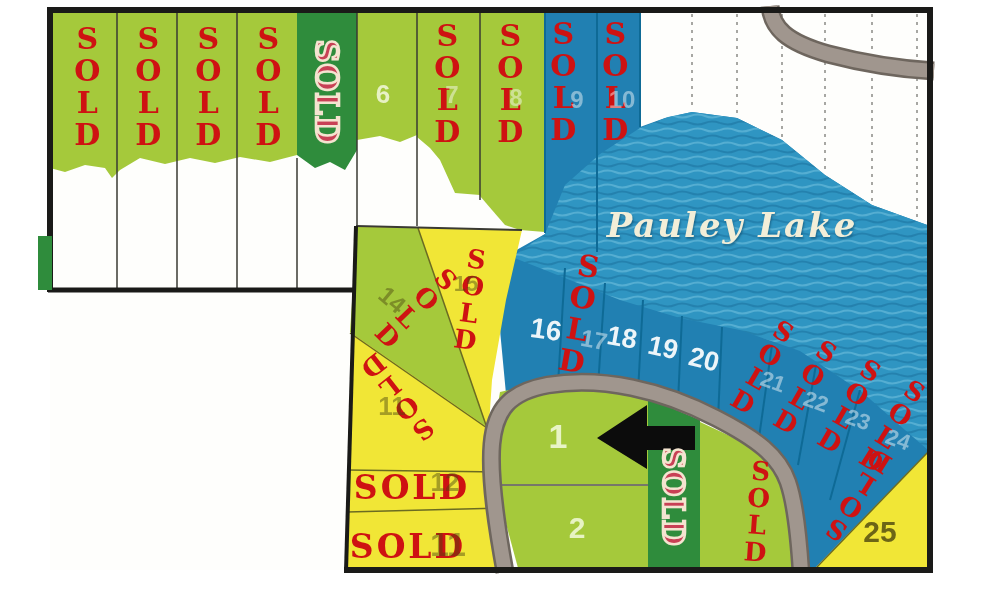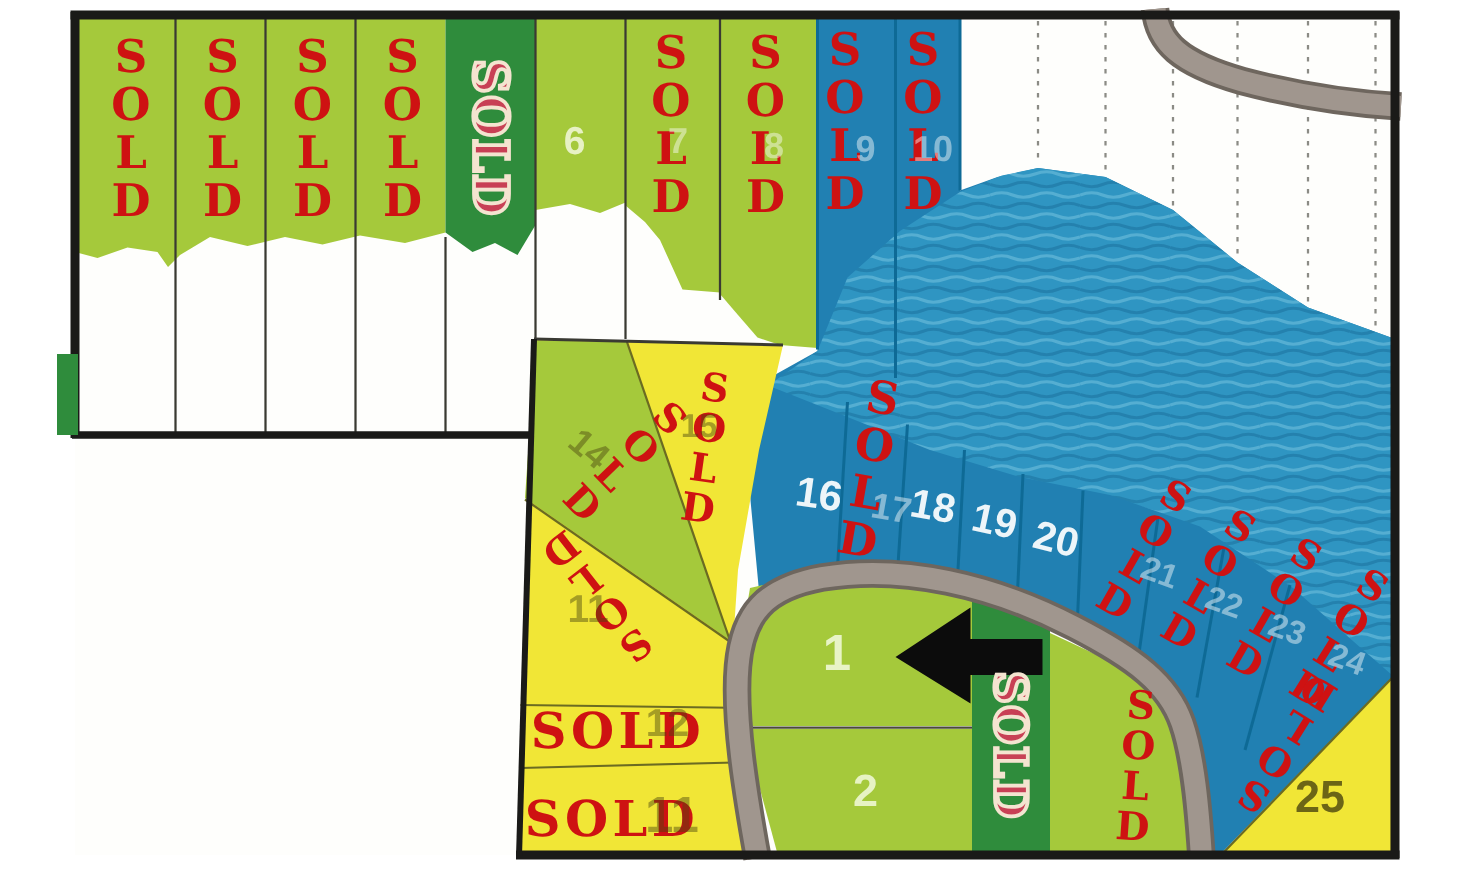--- a/index.html
+++ b/index.html
@@ -144,20 +144,21 @@
 <div class="lbl sv" style="left:806px;top:385px;font-size:26px;--r:30deg;">SOLD</div>
 <div class="lbl sv" style="left:850px;top:404px;font-size:26px;--r:30deg;">SOLD</div>
 <div class="lbl sv" style="left:893px;top:424px;font-size:26px;--r:32deg;">SOLD</div>
 
 <div class="lbl so" style="left:673px;top:497px;font-size:30px;--r:90deg;">SOLD</div>
 <div class="lbl sv" style="left:757px;top:510px;font-size:26px;--r:4deg;">SOLD</div>
 <div class="lbl sv" style="left:858px;top:497px;font-size:26px;--r:212deg;">SOLD</div>
 <div class="lbl sh" style="left:412px;top:487px;font-size:33px;">SOLD</div>
 <div class="lbl sh" style="left:408px;top:546px;font-size:33px;">SOLD</div>
 
+<div class="lbl lake" style="left:732px;top:225px;font-size:34px;">Pauley Lake</div>
 
 <div class="lbl num" style="left:383px;top:94px;font-size:26px;color:rgba(250,252,235,.78);">6</div>
 <div class="lbl num faint" style="left:452px;top:95px;font-size:24px;">7</div>
 <div class="lbl num faint" style="left:516px;top:98px;font-size:24px;">8</div>
 <div class="lbl num faint" style="left:577px;top:100px;font-size:24px;">9</div>
 <div class="lbl num faint" style="left:622px;top:100px;font-size:24px;">10</div>
 <div class="lbl num" style="left:558px;top:436px;font-size:34px;color:rgba(240,248,214,.9);">1</div>
 <div class="lbl num" style="left:577px;top:528px;font-size:30px;color:rgba(240,248,214,.88);">2</div>
 <div class="lbl num" style="left:546px;top:330px;font-size:28px;--r:8deg;color:rgba(255,255,255,.92);">16</div>
 <div class="lbl num faint" style="left:594px;top:340px;font-size:24px;--r:10deg;">17</div>

